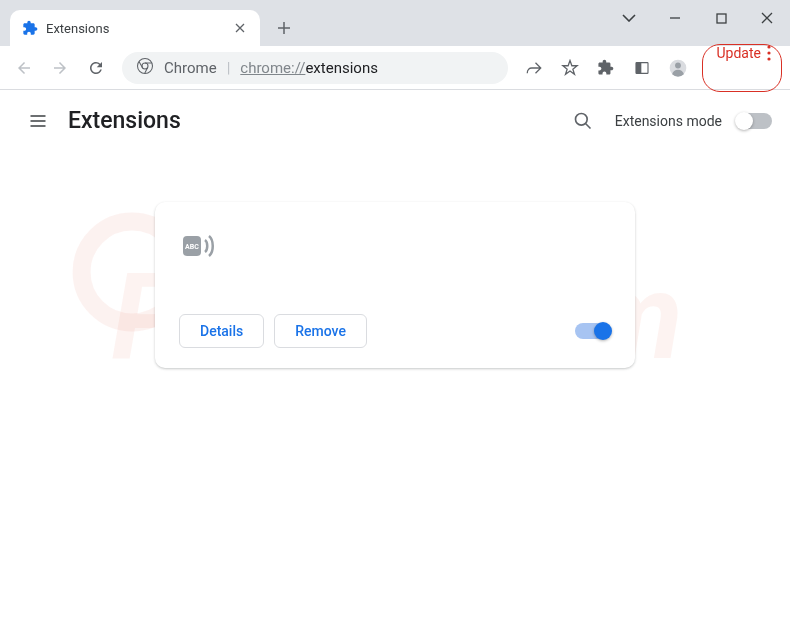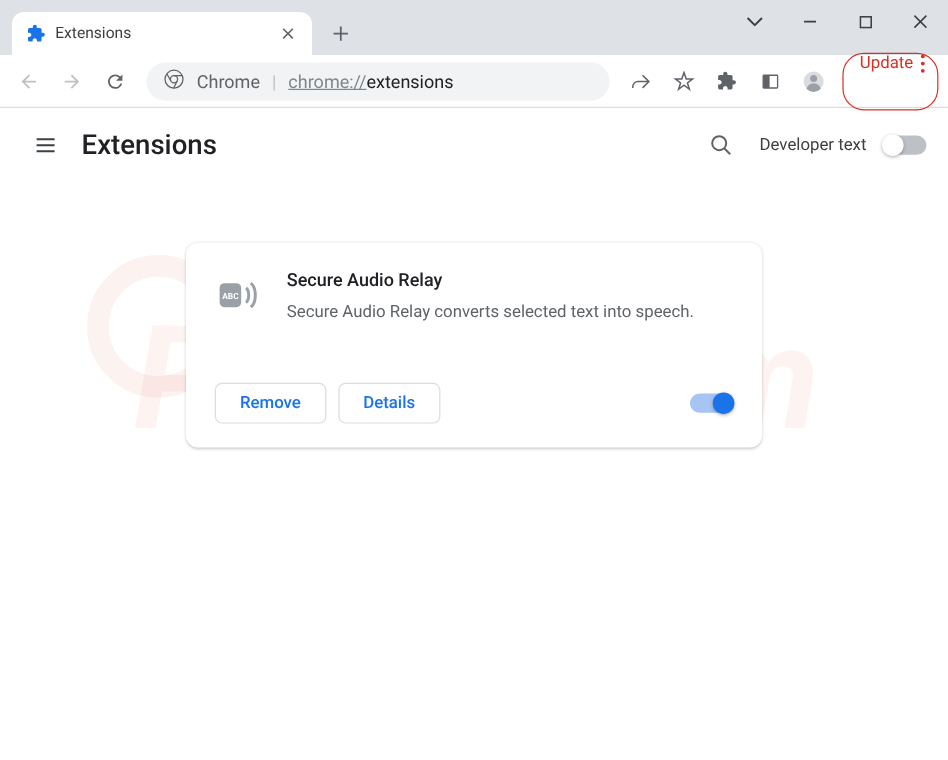--- a/index.html
+++ b/index.html
@@ -436,46 +436,42 @@
       </svg>
   </div>
   <div class="page-title">Extensions</div>
   <div class="header-right">
     <div class="search-btn">
       <svg width="20" height="20" viewBox="0 0 24 24">
           <circle cx="10" cy="10" r="7" fill="none" stroke="currentColor" stroke-width="2"></circle>
           <path stroke="currentColor" stroke-width="2" d="M15 15l6 6"></path>
         </svg>
     </div>
-    <span class="dev-mode-label">Developer text</span>
+    <span class="dev-mode-label">Extensions mode</span>
     <div class="toggle off">
       <div class="toggle-knob"></div>
     </div>
   </div>
 </div>
 
 <div class="content">
   <div class="ext-card">
     <div class="card-top">
       <div class="ext-icon">
         <svg width="40" height="40" viewBox="0 0 40 40">
           <rect x="4" y="10" width="18" height="20" rx="4" fill="#9aa0a6"></rect>
           <text x="13" y="23" font-size="7" fill="#fff" text-anchor="middle" font-weight="bold">ABC</text>
           <path fill="none" stroke="#9aa0a6" stroke-width="2.5" d="M26 14c3 2 3 10 0 12"></path>
           <path fill="none" stroke="#9aa0a6" stroke-width="2.5" d="M30 10c5 4 5 16 0 20"></path>
         </svg>
       </div>
-      <div class="ext-info">
-        <div class="ext-name">Secure Audio Relay</div>
-        <div class="ext-desc">Secure Audio Relay converts selected text into speech.</div>
-      </div>
     </div>
     <div class="card-bottom">
+      <div class="card-btn">Details</div>
       <div class="card-btn">Remove</div>
-      <div class="card-btn">Details</div>
       <div class="card-toggle-wrap">
         <div class="toggle on">
           <div class="toggle-knob"></div>
         </div>
       </div>
     </div>
   </div>
 </div>
 
 </body></html>

